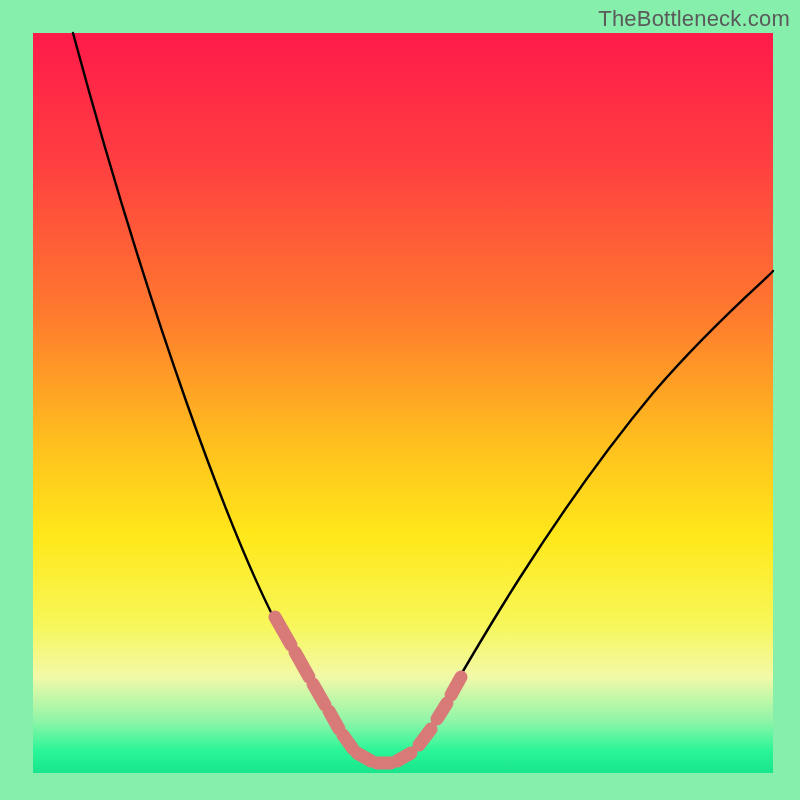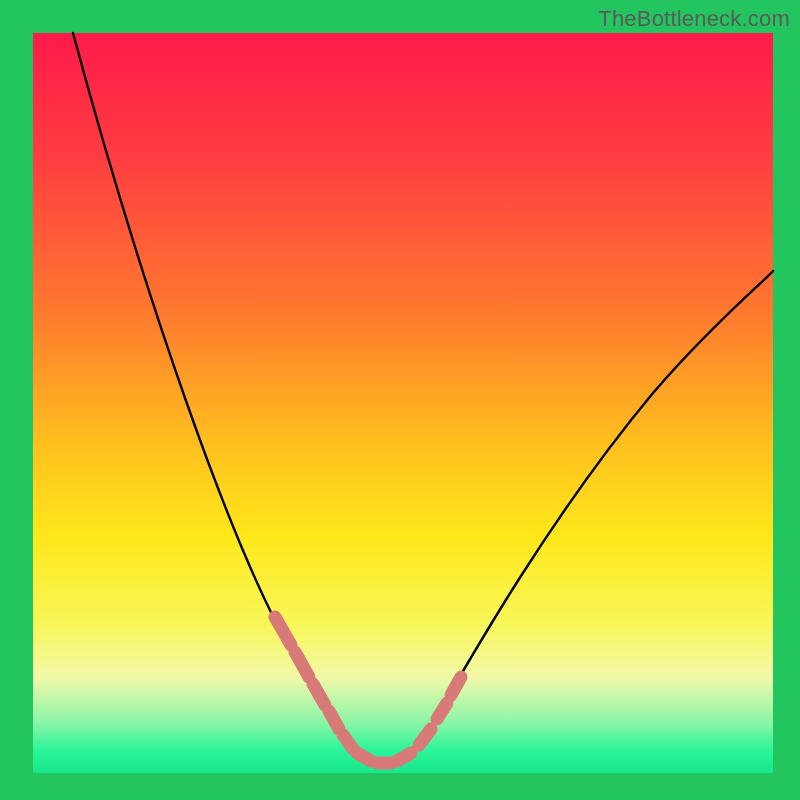--- a/index.html
+++ b/index.html
@@ -10,21 +10,21 @@
     background: #000;
     overflow: hidden;
     font-family: Arial, Helvetica, sans-serif;
   }
   .frame {
     position: absolute;
     left: 0;
     top: 0;
     width: 800px;
     height: 800px;
-    background: #22c55e;
+    background: #86efac;
   }
   .plot {
     position: absolute;
     left: 33px;
     top: 33px;
     width: 740px;
     height: 740px;
     
     background: linear-gradient(
       to bottom,

